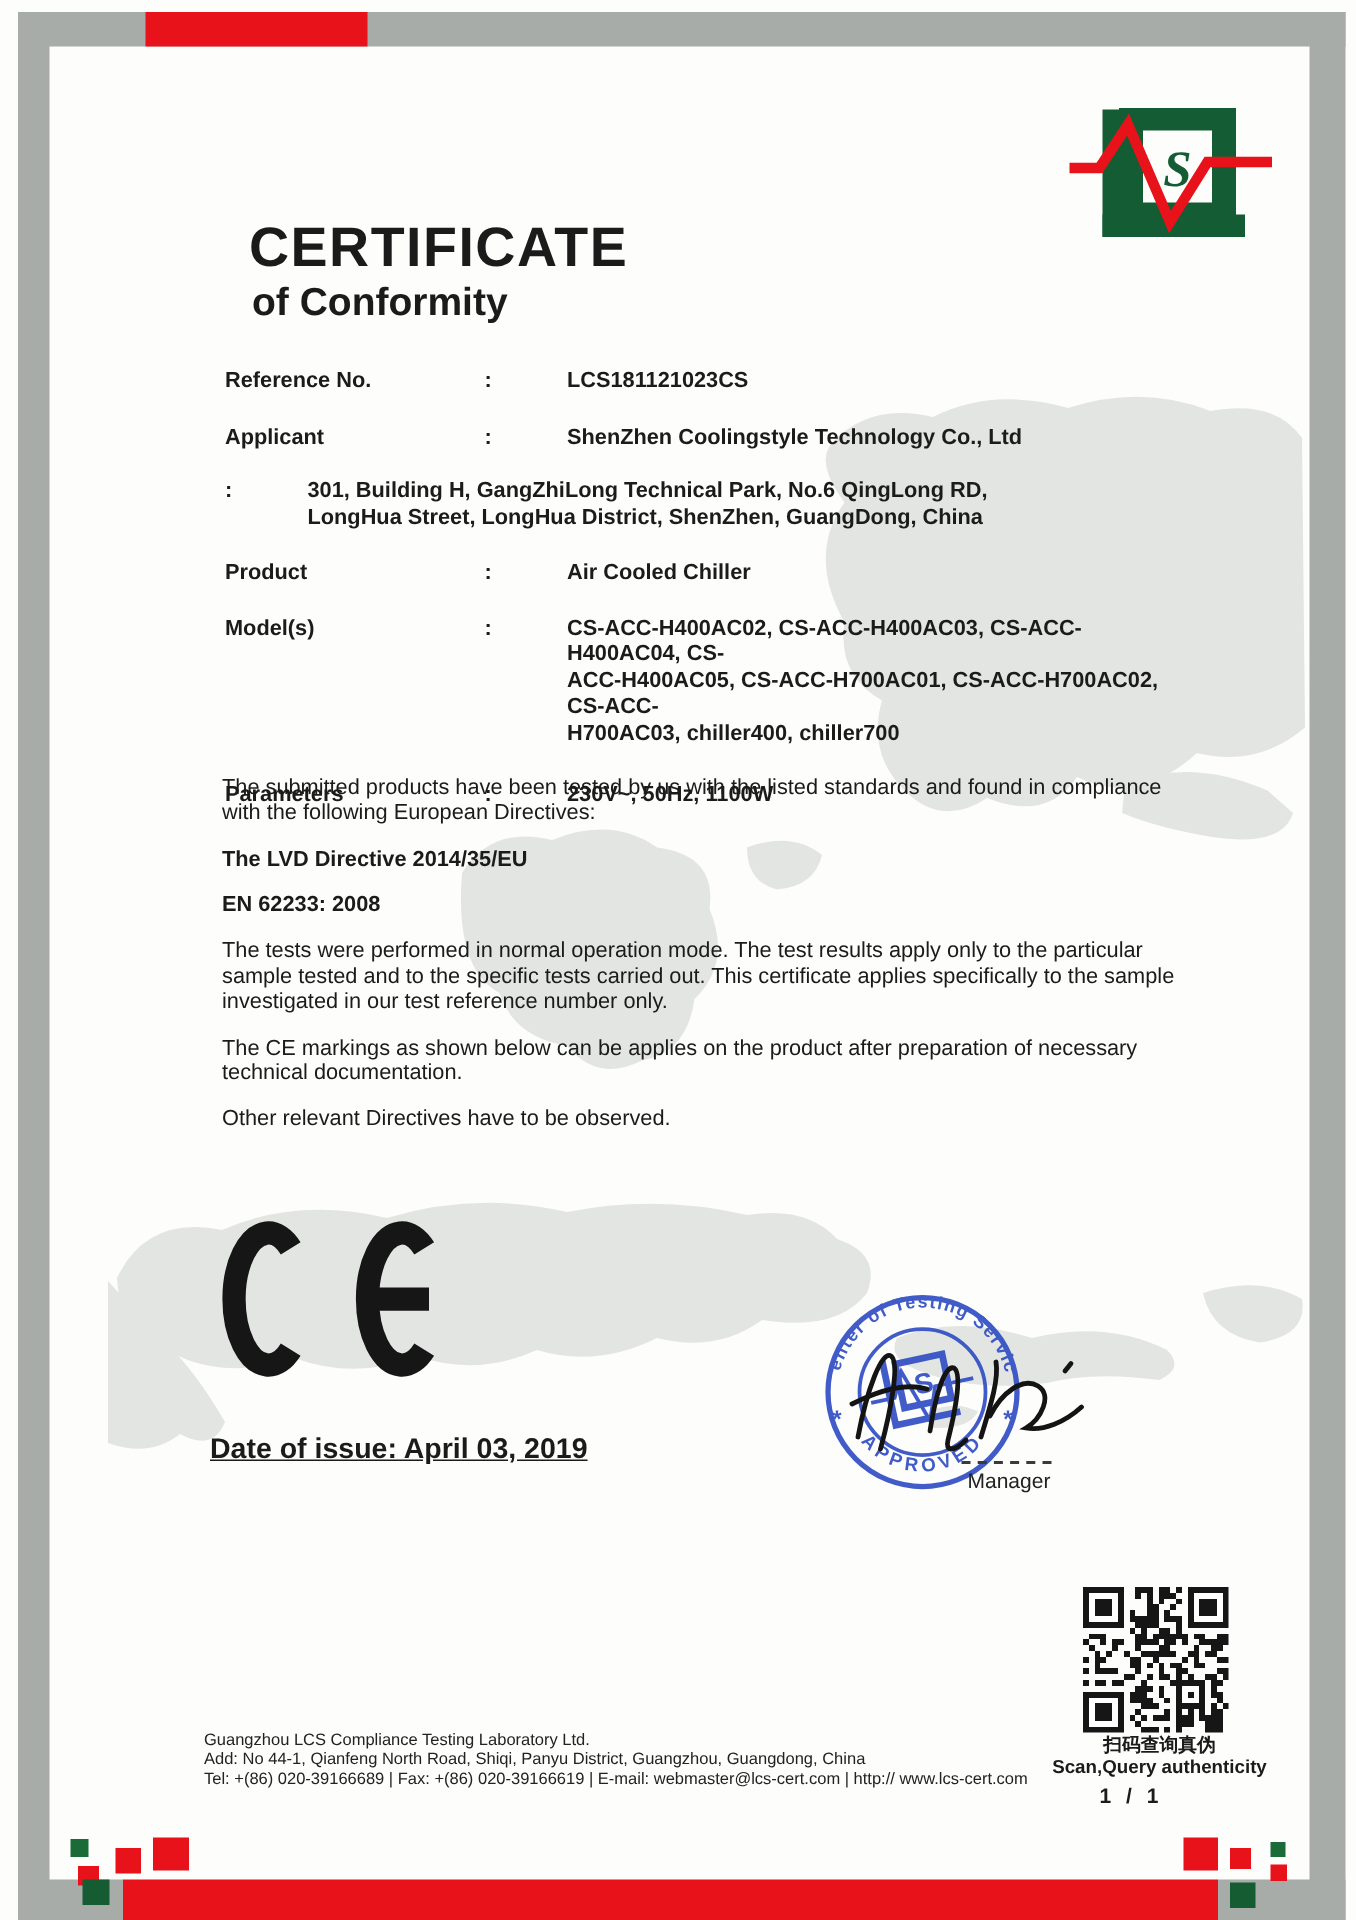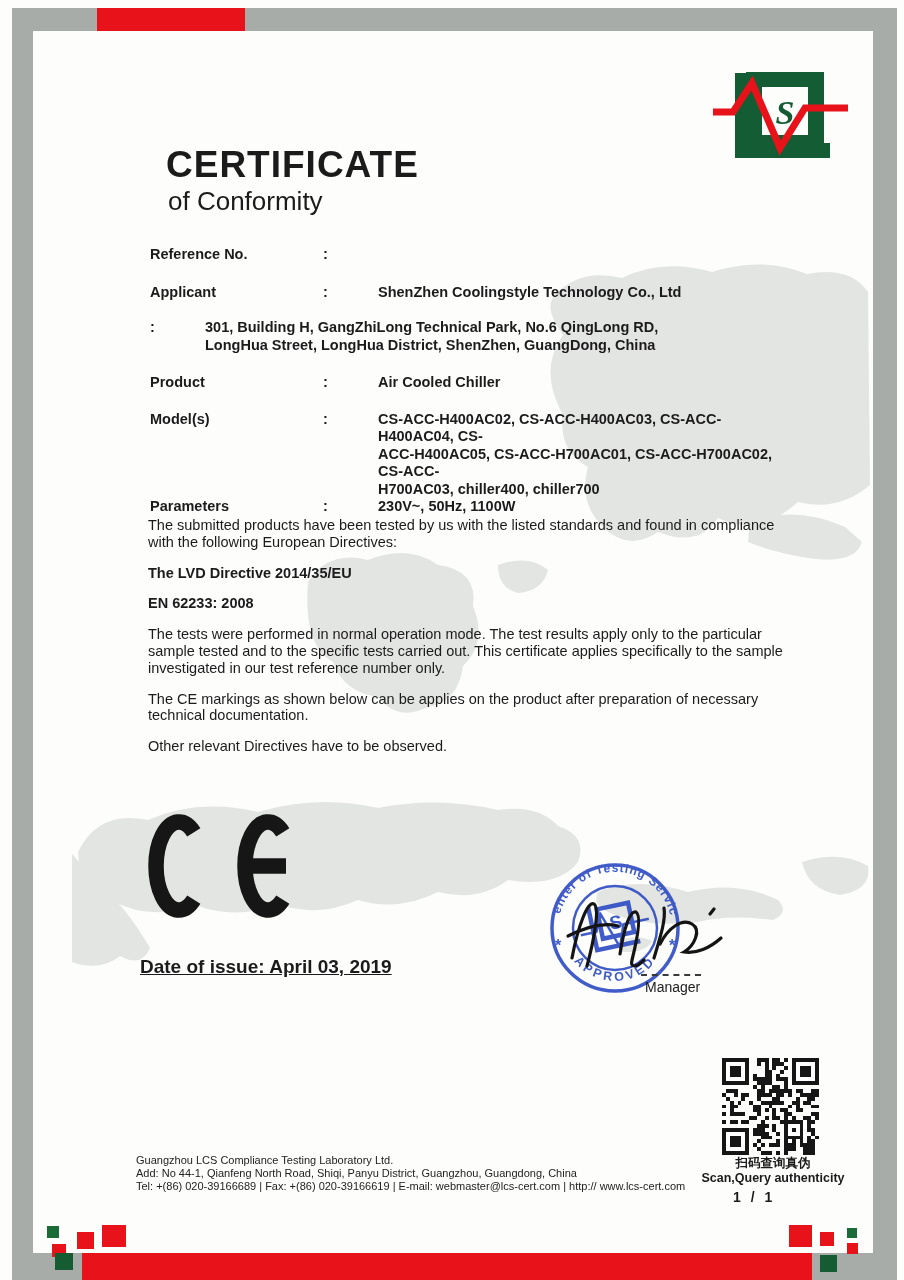--- a/index.html
+++ b/index.html
@@ -17,33 +17,33 @@
   .gray-br      { left:812px; top:1253px; width:85px; height:27px; }
   .red-bottom-bar { position:absolute; left:82px; top:1253px; width:730px; height:27px; background:#e8131a; z-index:4; }
   .sq { position:absolute; z-index:5; }
 
   
   .watermark { position:absolute; left:50px; top:250px; z-index:1; pointer-events:none; }
 
   
   .logo-svg { position:absolute; left:700px; top:60px; z-index:2; }
   .title1 { position:absolute; left:166px; top:144px; font-size:37px; font-weight:700; letter-spacing:1px; z-index:2; }
-  .title2 { position:absolute; left:168px; top:186px; font-size:26px; font-weight:400; z-index:2;text-align:center; }
+  .title2 { position:absolute; left:168px; top:186px; font-size:26px; font-weight:700; z-index:2;text-align:center; }
 
   
   .fields { position:absolute; left:150px; top:246px; width:640px; z-index:2; }
   .field-row { display:flex; font-size:14.5px; font-weight:700; line-height:17.5px;gap:36px; }
   .field-row .lbl { flex:0 0 137px; }
   .field-row .col { flex:0 0 19px; }
   .field-row .val { flex:1; }
   .field-row:nth-child(1){ margin-bottom:20px; }
   .field-row:nth-child(2){ margin-bottom:18px; }
   .field-row:nth-child(3){ margin-bottom:20px; }
   .field-row:nth-child(4){ margin-bottom:19px; }
-  .field-row:nth-child(5){ }
+  .field-row:nth-child(5){ margin-bottom:24px; }
 
   
   .bodytext { position:absolute; left:148px; top:517px; width:636px; font-size:14.5px; line-height:16.8px; z-index:2; }
   .bodytext p { margin-bottom:14px; }
   .bold { font-weight:700; }
 
   
   .ce-svg { position:absolute; left:146px; top:812px; z-index:2; }
   .date-issue { position:absolute; left:140px; top:956px; font-size:19px; font-weight:700; z-index:2;text-decoration:underline; }
 
@@ -107,20 +107,21 @@
     <polyline points="13,52 33,52 52,23 80,88 105,48 148,48" fill="none" stroke="#e8131a" stroke-width="7"></polyline>
   </svg>
 
   <div class="title1">CERTIFICATE</div>
   <div class="title2">of Conformity</div>
 
   <div class="fields">
     <div class="field-row">
       <span class="lbl">Reference No.</span>
       <span class="col">:</span>
+      <span class="val">LCS181121023CS</span>
     </div>
     <div class="field-row">
       <span class="lbl">Applicant</span>
       <span class="col">:</span>
       <span class="val">ShenZhen Coolingstyle Technology Co., Ltd</span>
     </div>
     <div class="field-row">
       <span class="col">:</span>
       <span class="val">
         <div>301, Building H, GangZhiLong Technical Park, No.6 QingLong RD,</div>

